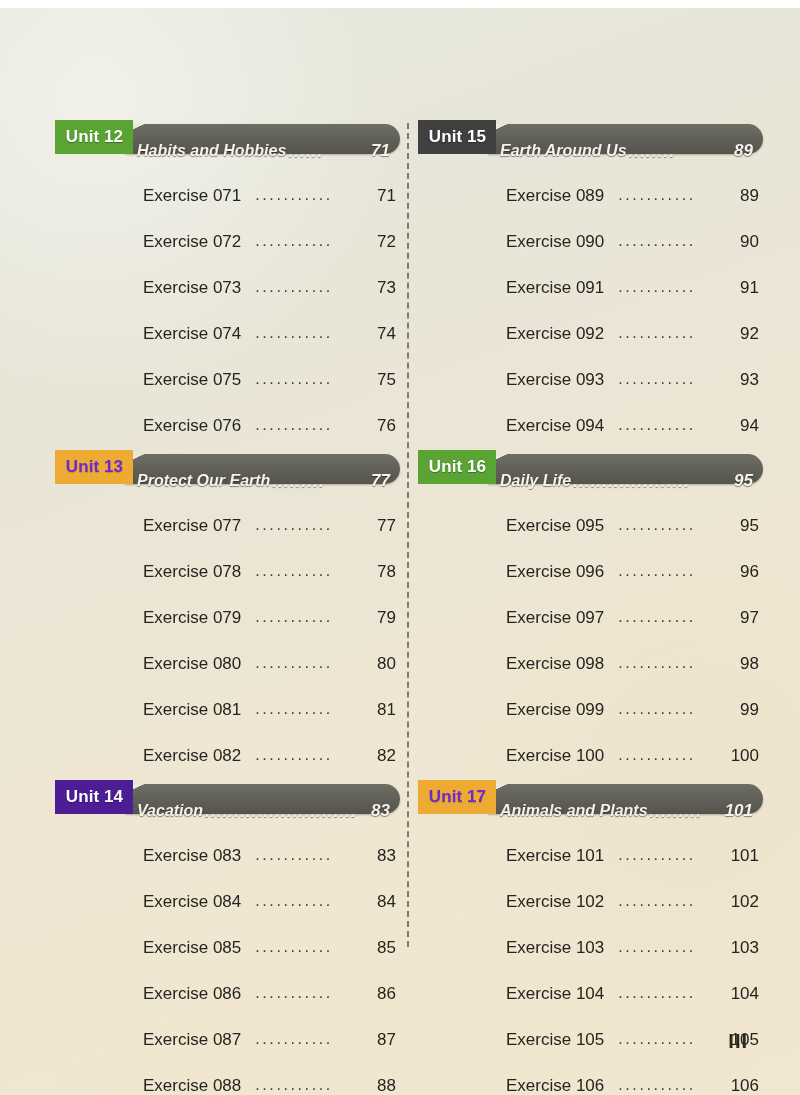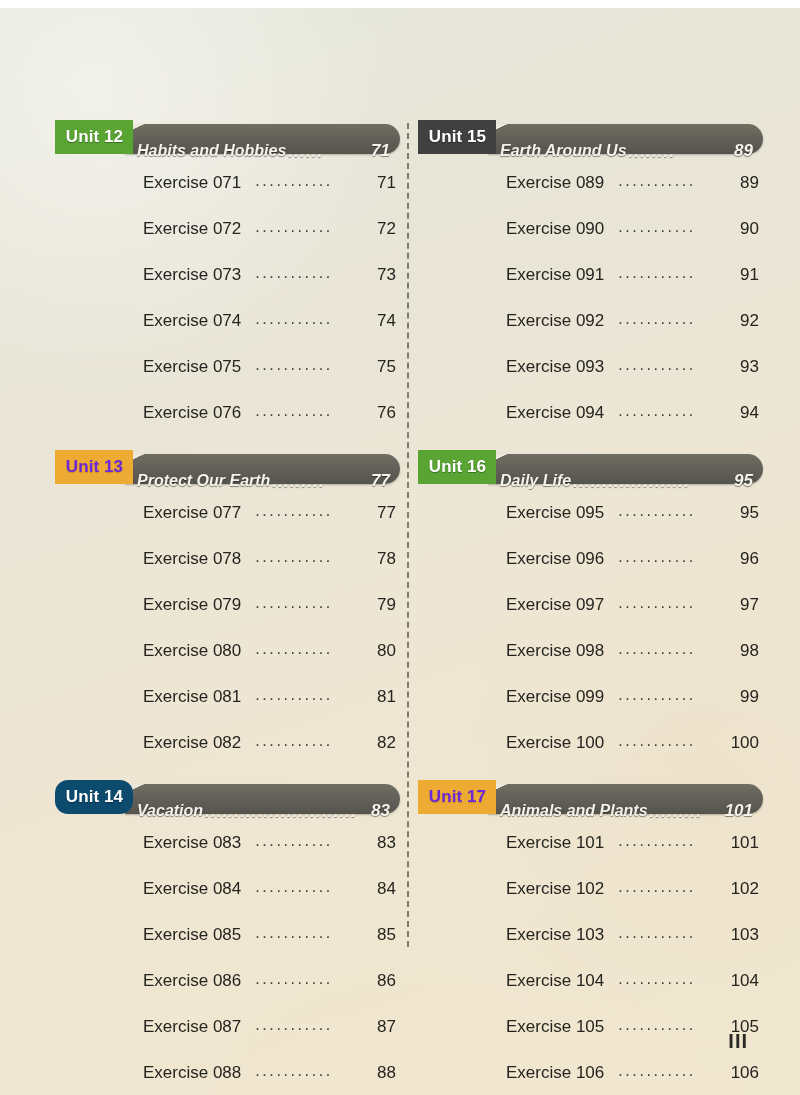--- a/index.html
+++ b/index.html
@@ -176,21 +176,21 @@
     flex: 0 0 auto;
     text-align: right;
     font-size: 17px;
     font-weight: bold;
   }
 
   
   .exercise-list { padding-left: 88px; padding-right: 4px; }
   .exercise-row {
     display: flex;
-    align-items: center;
+    align-items: flex-end;
     height: 46px;
     font-size: 17px;
     color: #25241f;
   }
   .ex-label { flex: 0 0 auto; }
   .ex-leader {
     flex: 1 1 auto;
     overflow: hidden;
     white-space: nowrap;
     margin: 0 6px 0 14px;
@@ -317,21 +317,21 @@
               <span class="ex-label">Exercise 082</span>
               <span class="ex-leader">...........</span>
               <span class="ex-page">82</span>
             </div>
           </div>
         </div>
         <div class="unit-section">
           <div class="unit-header">
             <div class="unit-bar"></div>
             <div class="unit-bar-notch"></div>
-            <div class="unit-tab" style="background: #0c4a6e; border-radius: 13px;">Unit 14</div>
+            <div class="unit-tab" style="background: #4c1d95;">Unit 14</div>
             <div class="unit-title-row">
               <span class="unit-title">Vacation</span>
               <span class="unit-leader">
                 <span>..........................</span>
               </span>
               <span class="unit-page">83</span>
             </div>
           </div>
           <div class="exercise-list">
             <div class="exercise-row">

